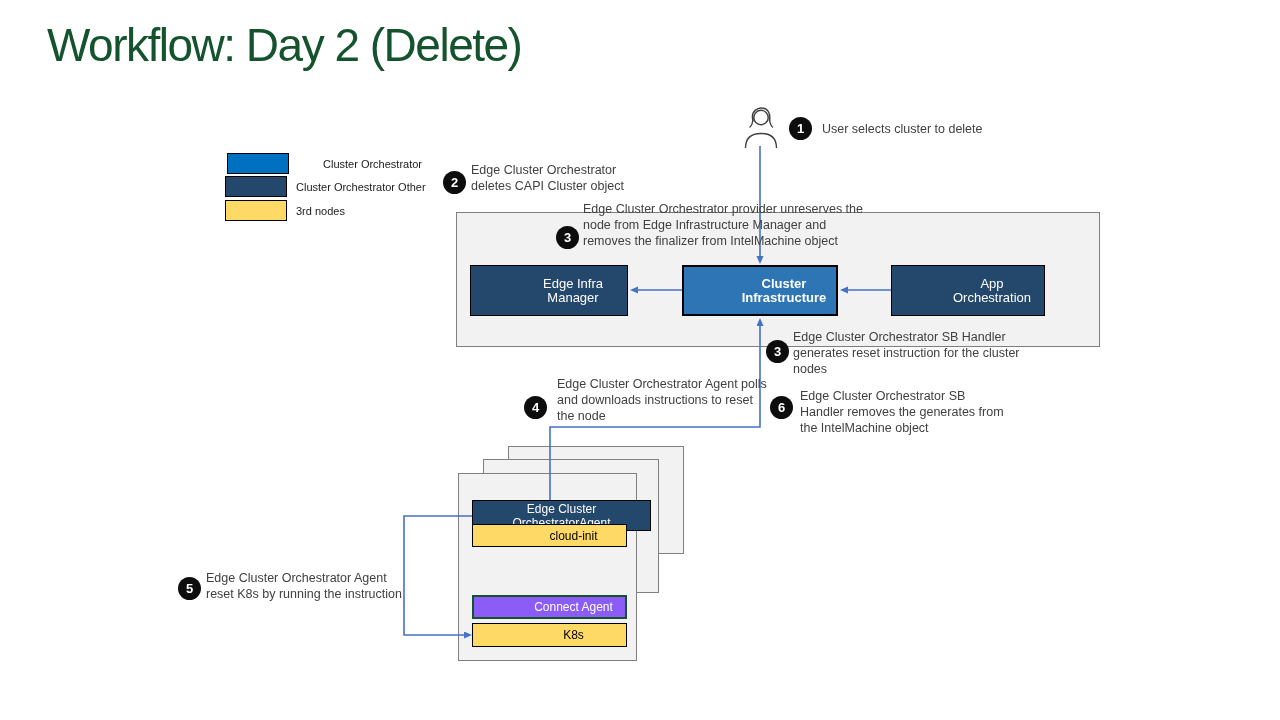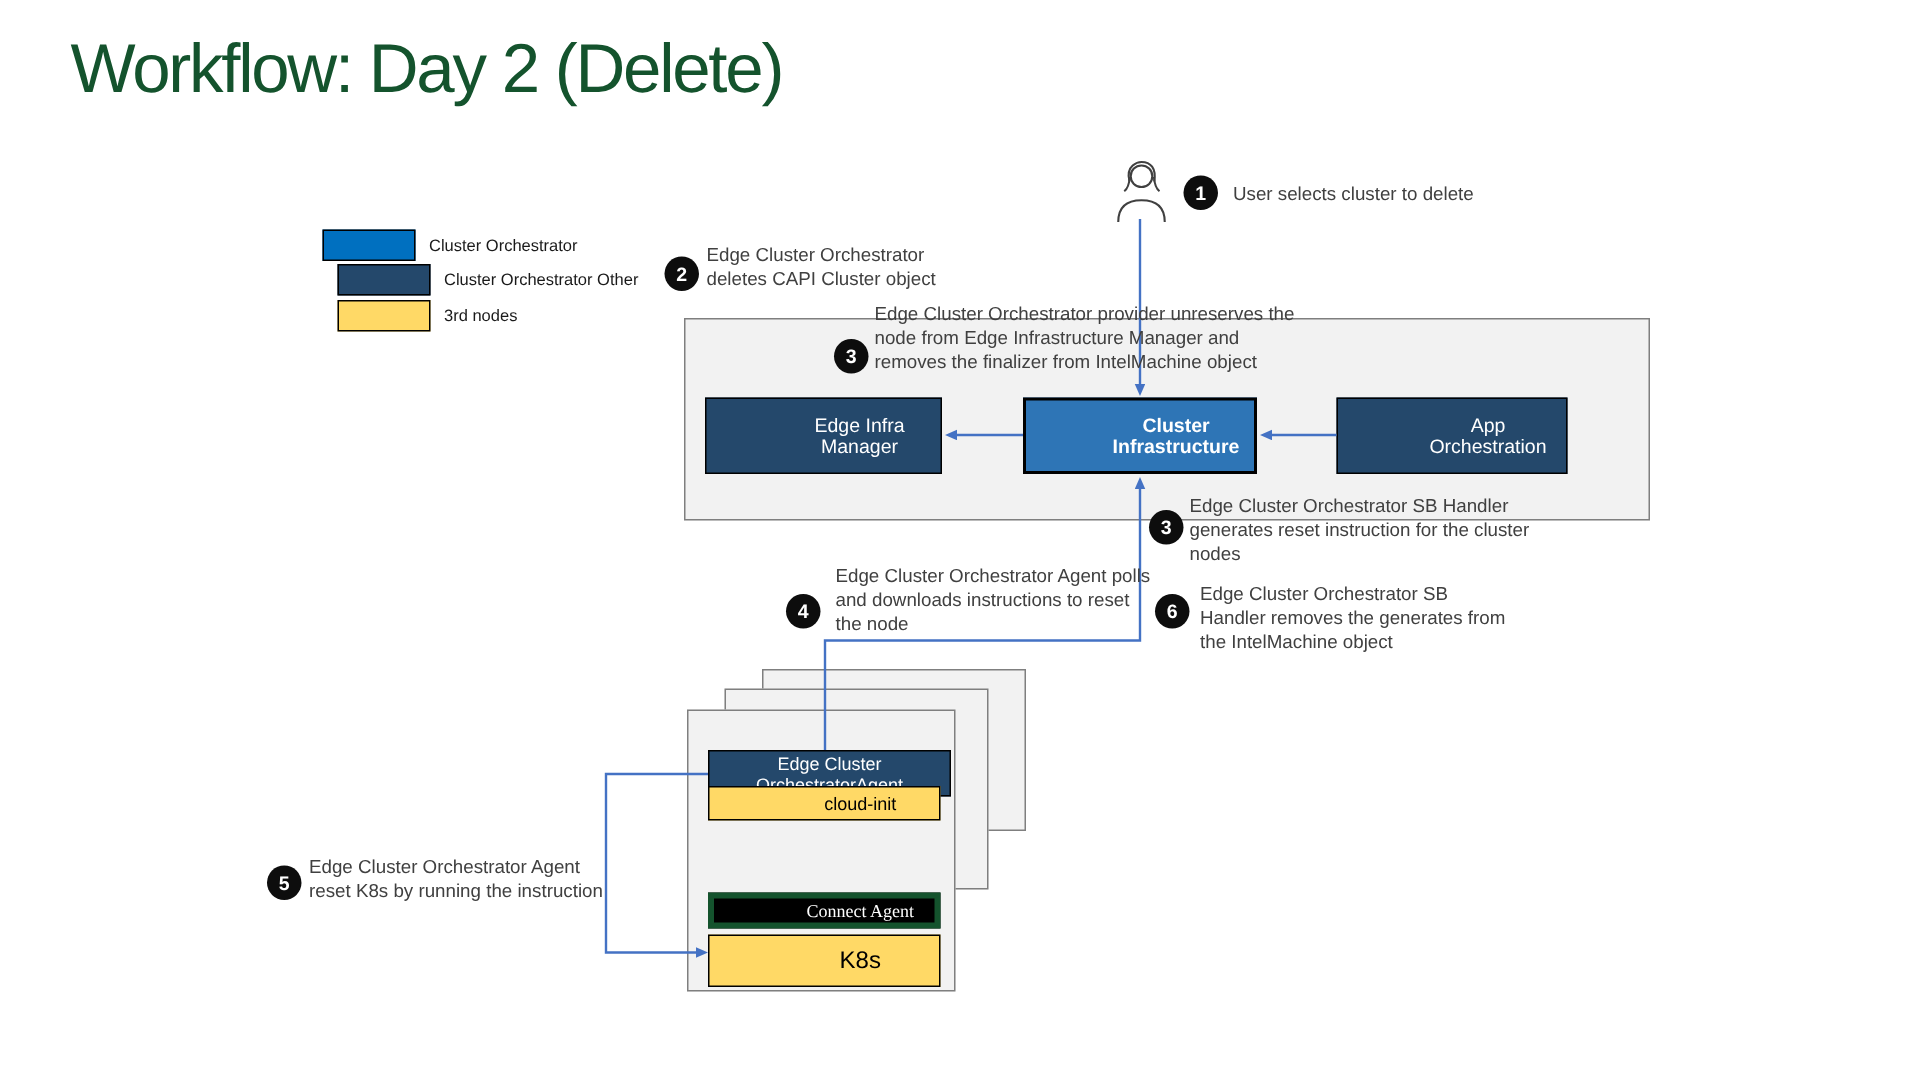--- a/index.html
+++ b/index.html
@@ -13,41 +13,41 @@
   .legend-swatch{width:62px;height:21px;border:1px solid #000;box-sizing:border-box;}
   .legend-label{margin-left:9px;font-size:11px;color:#1a1a1a;white-space:nowrap;}
 
   
   .container-box{position:absolute;background:#F2F2F2;border:1px solid #7F7F7F;box-sizing:border-box;z-index:1;}
   .container-title{position:absolute;font-weight:bold;font-size:13px;color:#000;white-space:nowrap;}
 
   
   .node{position:absolute;display:flex;align-items:center;justify-content:center;text-align:center;box-sizing:border-box;z-index:2;font-size:13px;line-height:14px;padding-left:48px;}
   .node.dark{background:#24486B;color:#fff;border:1px solid #000;}
-  .node.blue{background:#000000;color:#fff;border:4px solid #14532d;font-family:Liberation Serif, serif;}
+  .node.blue{background:#8b5cf6;color:#fff;border:2px solid #14532d;}
   .node.blue-bold{background:#2E75B6;color:#fff;border:2px solid #000;font-weight:bold;}
   .node.yellow{background:#FFD966;color:#000;border:1px solid #000;}
 
   
   .overlay{position:absolute;left:0;top:0;z-index:3;pointer-events:none;}
 
   
   .badge{position:absolute;width:23px;height:23px;border-radius:50%;background:#0D0D0D;color:#fff;font-size:13px;font-weight:bold;display:flex;align-items:center;justify-content:center;z-index:4;}
   .step-text{position:absolute;font-size:12.5px;line-height:16px;color:#404040;z-index:4;}
 
   .person{position:absolute;z-index:4;}
 </style>
 </head>
 <body>
 
 <div class="canvas">
 
   <div class="title">Workflow: Day 2 (Delete)</div>
 
-  <div class="legend-item" style="left:215px;top:153px;">
+  <div class="legend-item" style="left:227px;top:153px;gap:25px;">
     <div class="legend-swatch" style="background-color: rgb(0, 112, 192);"></div>
     <div class="legend-label">Cluster Orchestrator</div>
   </div>
   <div class="legend-item" style="left:225px;top:176px;">
     <div class="legend-swatch" style="background-color: rgb(36, 72, 107);"></div>
     <div class="legend-label">Cluster Orchestrator Other</div>
   </div>
   <div class="legend-item" style="left:225px;top:200px;">
     <div class="legend-swatch" style="background-color: rgb(255, 217, 102);"></div>
     <div class="legend-label">3rd nodes</div>
@@ -68,24 +68,24 @@
 
   <div class="node dark" style="left:470px;top:265px;width:158px;height:51px;">Edge Infra Manager</div>
   <div class="node blue-bold" style="left:682px;top:265px;width:156px;height:51px;">Cluster Infrastructure</div>
   <div class="node dark" style="left:891px;top:265px;width:154px;height:51px;">App Orchestration</div>
 
   <div class="container-box" style="left:508px;top:446px;width:176px;height:108px;"></div>
   <div class="container-box" style="left:483px;top:459px;width:176px;height:134px;"></div>
   <div class="container-box" style="left:458px;top:473px;width:179px;height:188px;"></div>
   <div class="container-title" style="left:560px;top:479px;">Edge Device</div>
 
-  <div class="node dark" style="left:472px;top:500px;width:162px;height:31px;font-size:12px;line-height:14px;padding:0 6px;">Edge Cluster OrchestratorAgent</div>
+  <div class="node dark" style="left:472px;top:500px;width:179px;height:31px;font-size:12px;line-height:14px;padding:0 6px;">Edge Cluster OrchestratorAgent</div>
   <div class="node yellow" style="left:472px;top:524px;width:155px;height:23px;font-size:12px;">cloud-init</div>
   <div class="node blue" style="left:472px;top:595px;width:155px;height:24px;font-size:12px;">Connect Agent</div>
-  <div class="node yellow" style="left:472px;top:623px;width:155px;height:35px;font-size:16px;">K8s</div>
+  <div class="node yellow" style="left:472px;top:623px;width:155px;height:24px;font-size:12px;">K8s</div>
 
   <svg class="overlay" width="1280" height="720">
     <defs>
       <marker id="arr" markerUnits="userSpaceOnUse" markerWidth="9" markerHeight="8" refX="0" refY="3.5" orient="auto">
         <path d="M0,0 L8,3.5 L0,7 Z" fill="#4472C4"></path>
       </marker>
     </defs>
     <path d="M760 146 L760 256" stroke="#4472C4" stroke-width="1.6" fill="none" marker-end="url(#arr)"></path>
     <path d="M682 290 L638 290" stroke="#4472C4" stroke-width="1.6" fill="none" marker-end="url(#arr)"></path>
     <path d="M891 290 L848 290" stroke="#4472C4" stroke-width="1.6" fill="none" marker-end="url(#arr)"></path>

